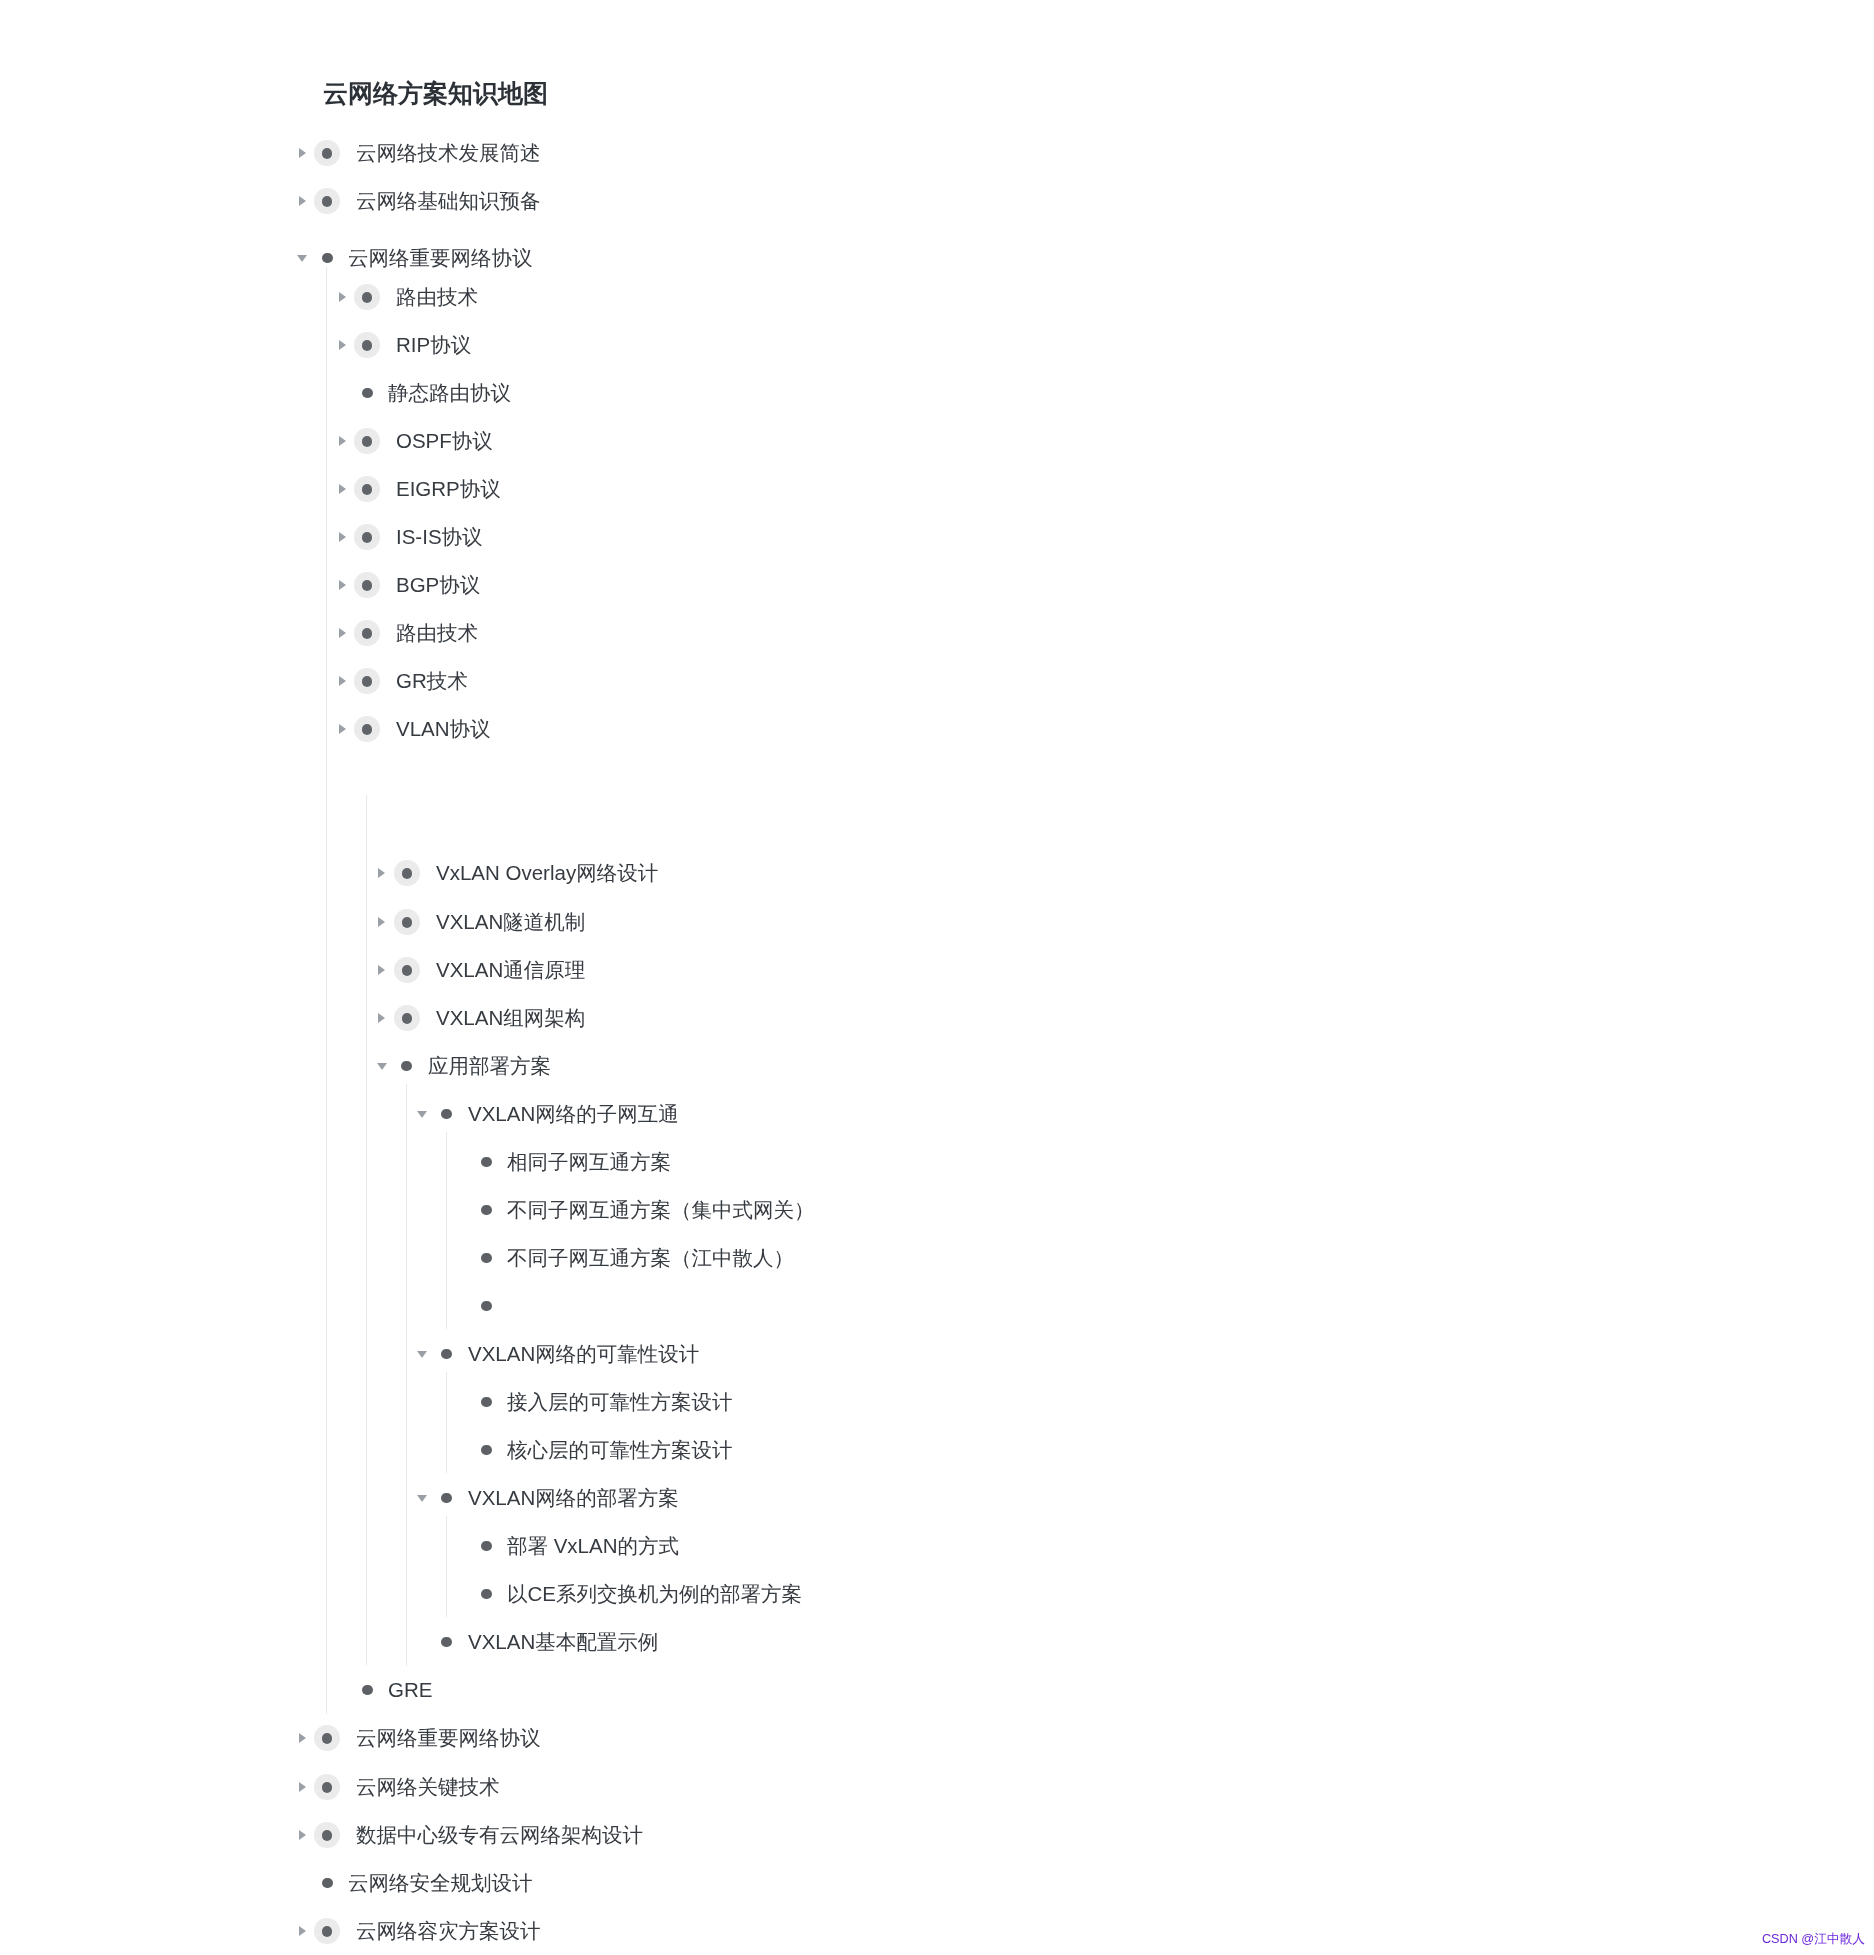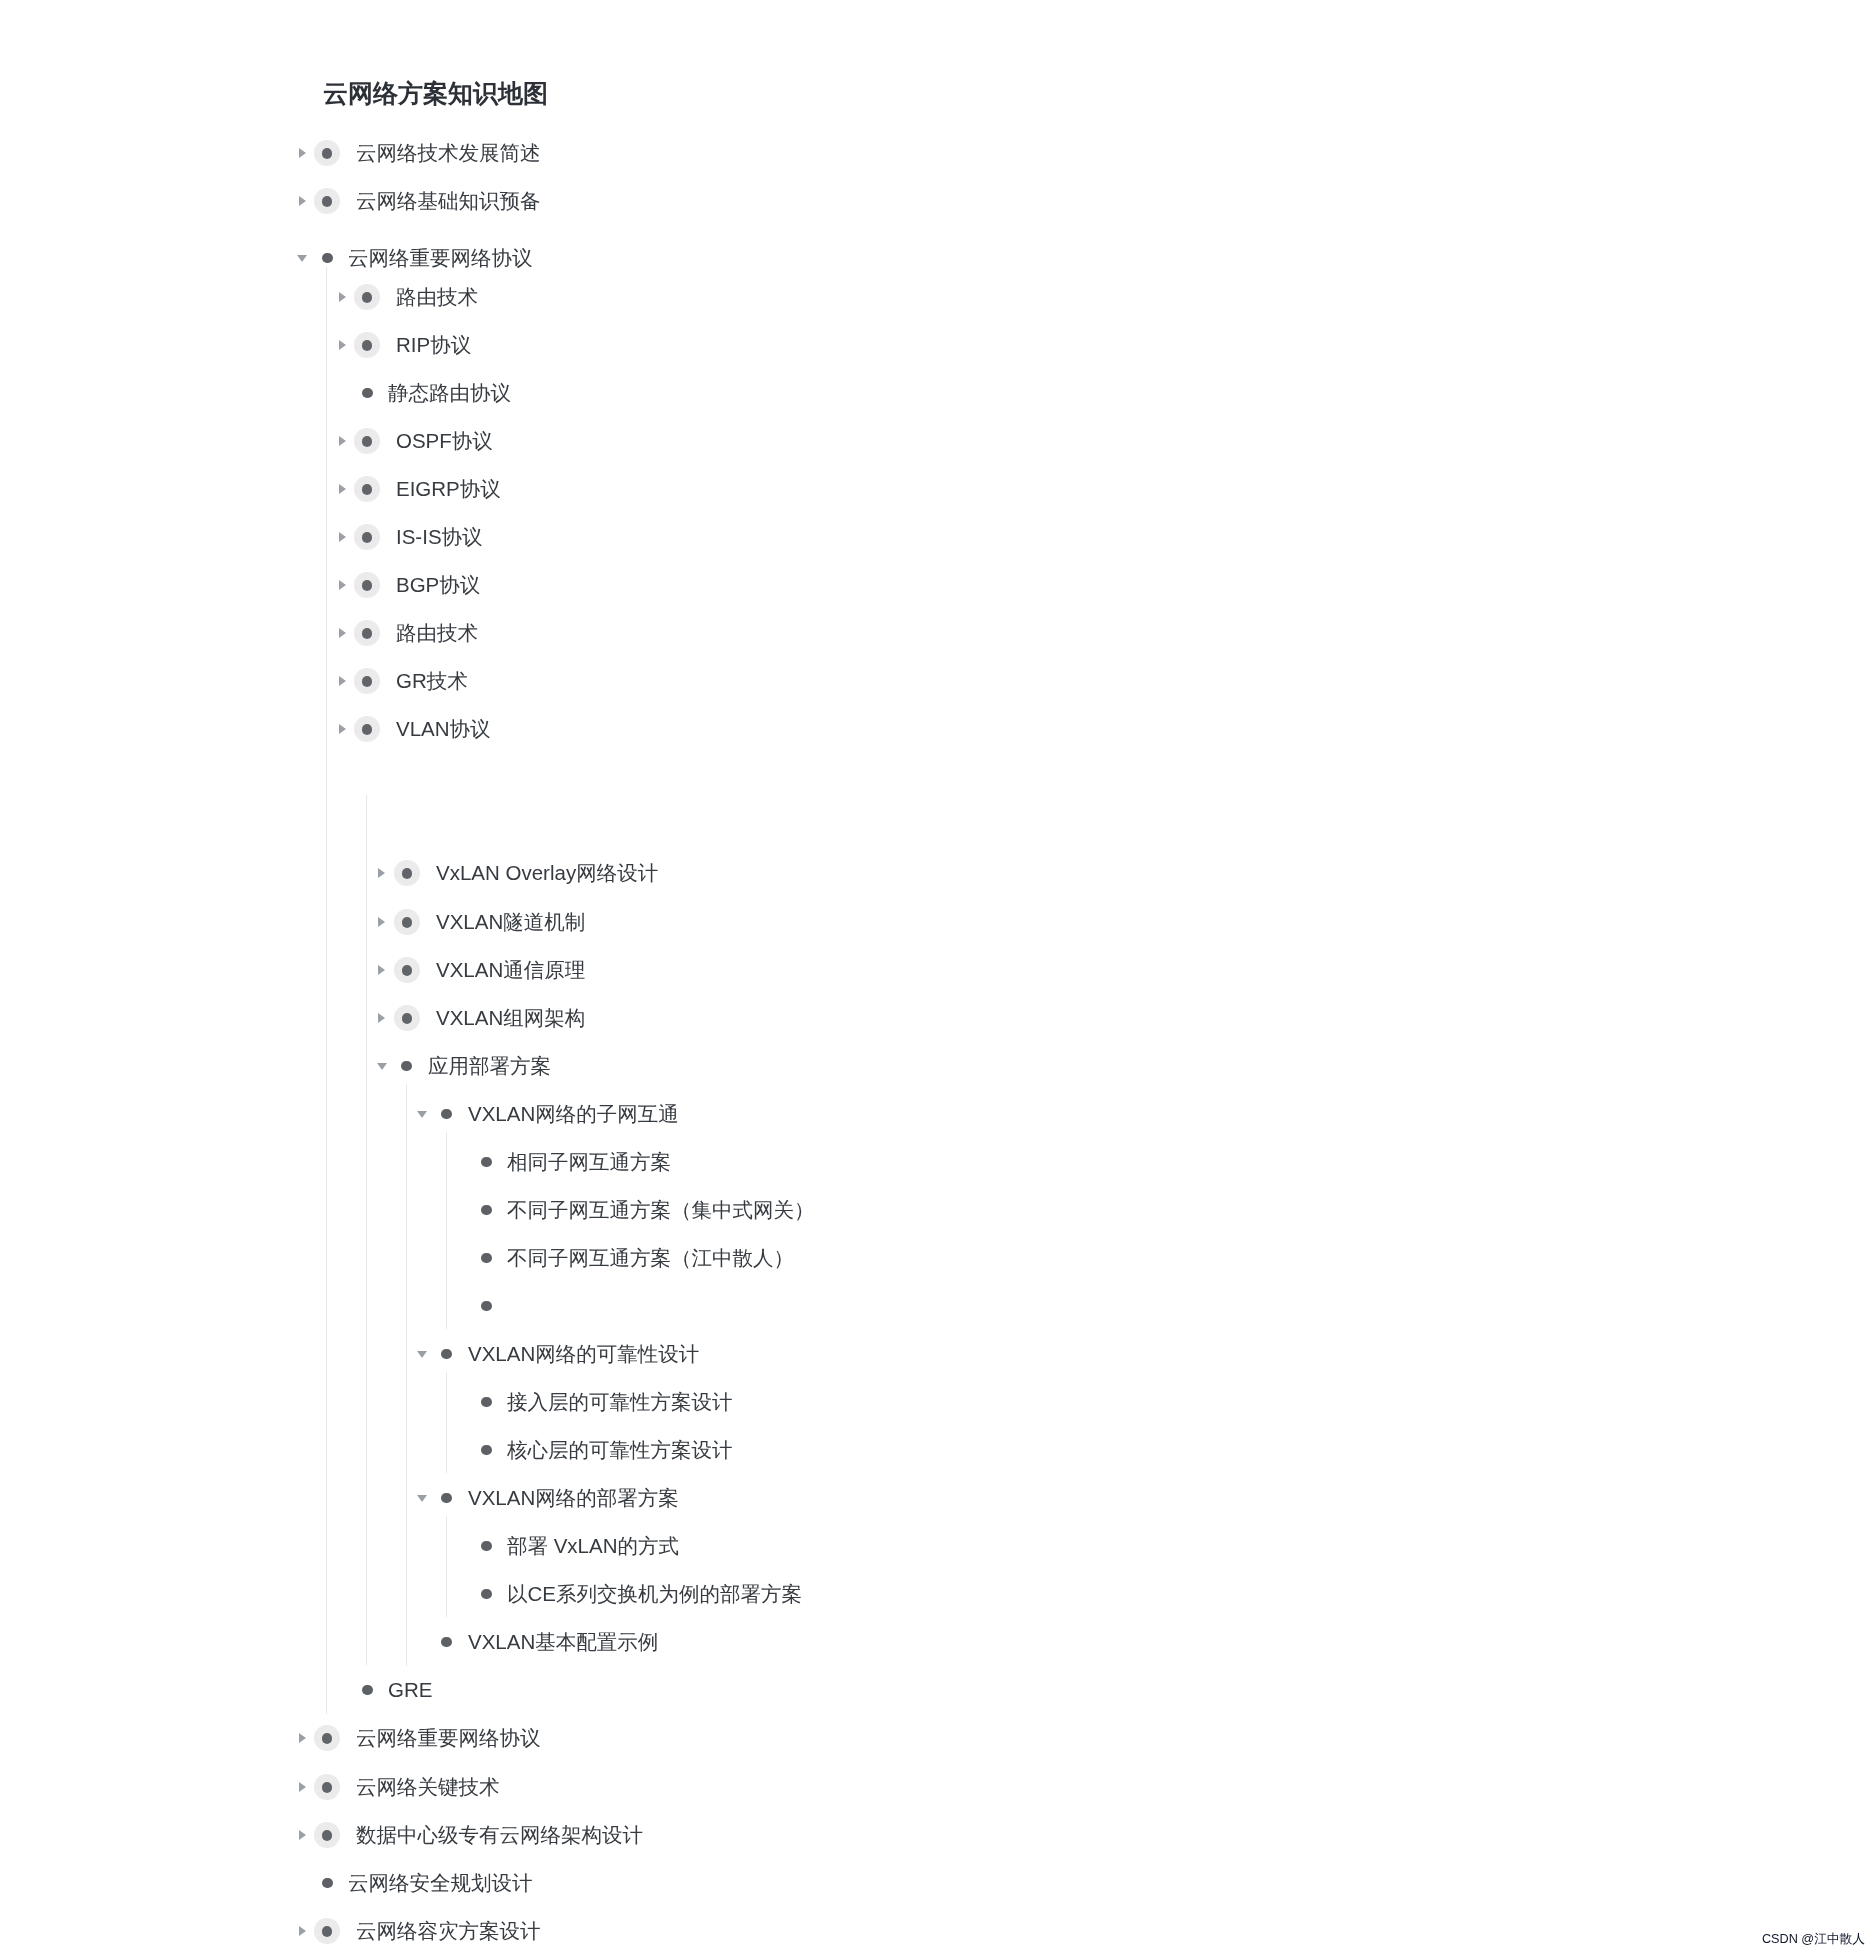--- a/index.html
+++ b/index.html
@@ -12,21 +12,21 @@
   .row{position:absolute;left:0;width:100%;height:28px;}
   .dot{position:absolute;width:10.6px;height:10.6px;border-radius:50%;background:#5d6165;top:8.5px;}
   .ring{position:absolute;width:25.5px;height:25.5px;border-radius:50%;background:#ebebeb;top:1.4px;}
   .ring .dot{position:absolute;left:7.8px;top:7.8px;background:#616569;}
   .tri-right{position:absolute;top:9.2px;width:0;height:0;
       border-left:7px solid #9aa0a5;border-top:5px solid transparent;border-bottom:5px solid transparent;}
   .tri-down{position:absolute;top:11.3px;width:0;height:0;
       border-top:7px solid #9aa0a5;border-left:5px solid transparent;border-right:5px solid transparent;}
   .label{position:absolute;top:0;line-height:28px;font-size:20.5px;color:#363b41;white-space:nowrap;}
   .guide{position:absolute;width:1.4px;background:#e9e9e9;}
-  .watermark{position:absolute;right:10px;top:1931px;font-size:12.7px;line-height:17px;color:#0f172a;white-space:nowrap;}
+  .watermark{position:absolute;right:10px;top:1931px;font-size:12.7px;line-height:17px;color:#6d28d9;white-space:nowrap;}
 </style>
 </head>
 <body>
 
 <div class="page">
   <h1 class="page-title">云网络方案知识地图</h1>
   <div class="tree">
       <div class="row" style="top: 139px;">
         <span class="tri-right" style="left: 299px;"></span>
         <span class="ring" style="left: 314px;">

